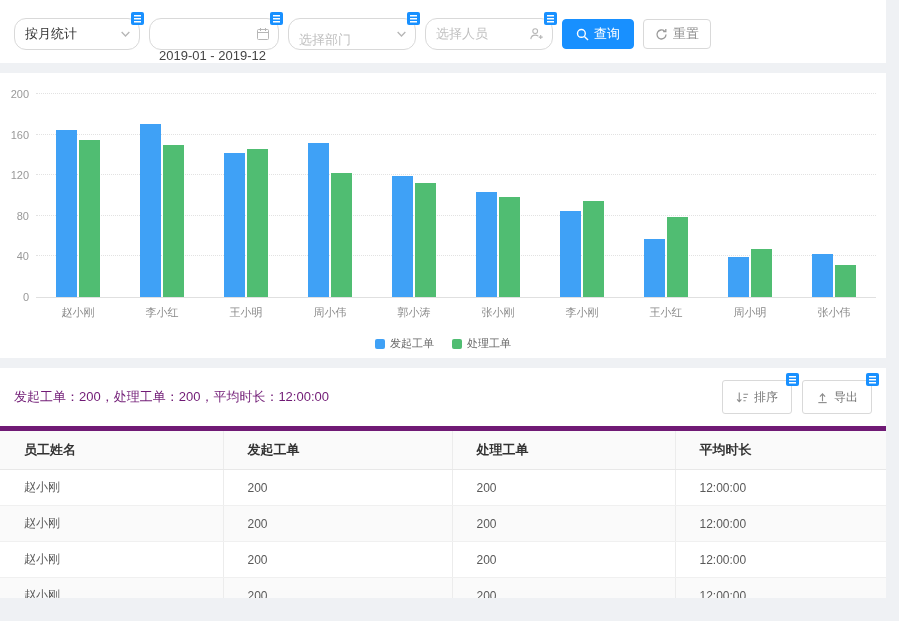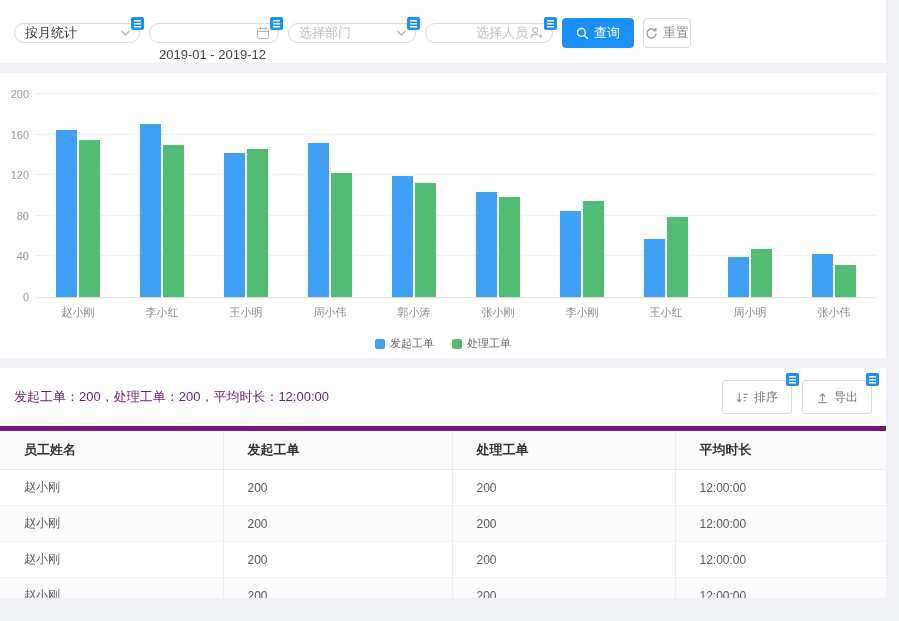--- a/index.html
+++ b/index.html
@@ -8,41 +8,41 @@
     position: relative;
     background: #eff1f4;
     font-family: "Liberation Sans", "DejaVu Sans", sans-serif;
   }
   .panel { position: absolute; left: 0; width: 886px; background: #fff; }
 
   
   #toolbar-panel { top: 0; height: 63px; }
   .toolbar { display: flex; align-items: center; padding: 18px 0 0 14px; gap: 9px; }
   .ctl {
-    position: relative; height: 20px; border: 1px solid #d9d9d9; border-radius: 12px;
+    position: relative; height: 32px; border: 1px solid #d9d9d9; border-radius: 12px;
     background: #fff; display: flex; align-items: center; font-size: 13px; color: #333;
   }
   .ctl .grow { flex: 1; }
   .sel-value { padding-left: 10px; color: #333; }
   .placeholder { padding-left: 10px; color: #bfbfbf; }
   .ctl .right-ico { position: absolute; right: 8px; top: 50%; transform: translateY(-50%); display: flex; }
   #period-select { width: 126px; }
   #date-range { width: 130px; }
   #date-range .sel-value { color: #444; padding-left: 9px; letter-spacing: 0; margin-top: 42px; }
-  #dept-select { width: 128px; }
+  #dept-select { width: 128px; align-items: flex-end; }
   #person-input-wrap { width: 128px; }
   #person-input-wrap input {
     border: none; outline: none; width: 92px; margin-left: 10px; font-size: 13px;
-    font-family: Liberation Mono, monospace; color: #333; background: transparent; text-align: right;
+    font-family: Liberation Mono, monospace; color: #333; background: transparent;
   }
   #person-input-wrap input::placeholder { color: #bfbfbf; }
   .btn { display: flex; align-items: center; gap: 5px; height: 30px; border-radius: 4px;
          font-size: 13px; cursor: pointer; }
   .btn-primary { background: #1890ff; border: 1px solid #1890ff; color: #fff; padding: 0 13px; }
-  .btn-default { background: #fff; border: 1px solid #d9d9d9; color: #8c8c8c; padding: 0 1px; }
+  .btn-default { background: #fff; border: 1px solid #d9d9d9; color: #8c8c8c; padding: 0 11px; }
 
   
   .badge {
     position: absolute; top: -7px; right: -5px; width: 13px; height: 13px;
     background: #1890ff; border-radius: 2px;
     background-image: linear-gradient(#fff,#fff), linear-gradient(#fff,#fff), linear-gradient(#fff,#fff);
     background-repeat: no-repeat; background-size: 7px 1.5px;
     background-position: 3px 3px, 3px 6px, 3px 9px;
     z-index: 5;
   }

